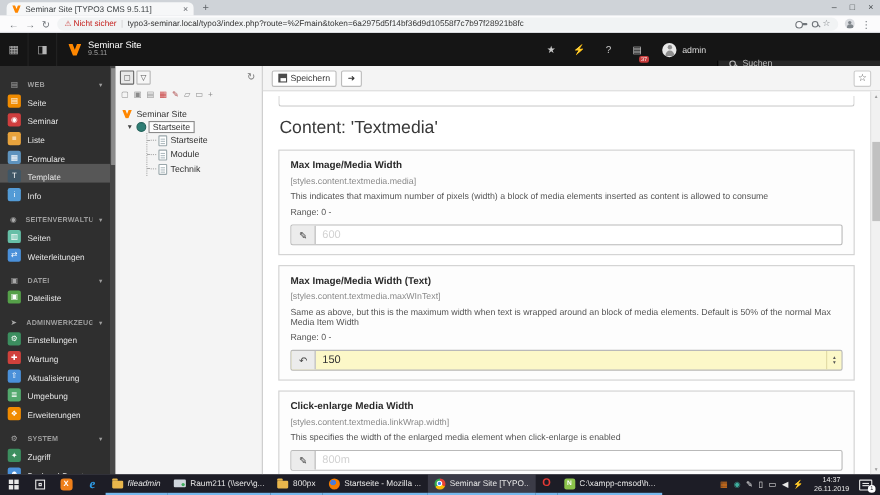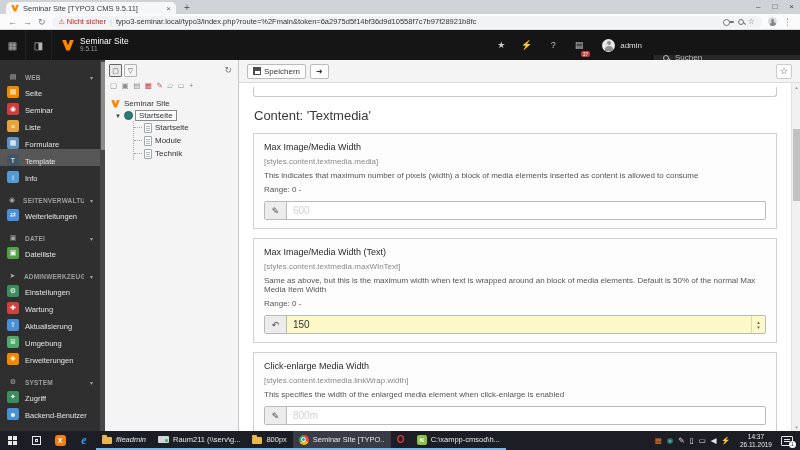--- a/index.html
+++ b/index.html
@@ -88,23 +88,23 @@
 
   
   .contentarea { flex:1; position:relative; background:#fff; }
   .docheader { height:23px; background:#f4f4f4; border-bottom:1px solid #dcdcdc; display:flex; align-items:center; gap:4px; padding:0 8px; }
   .dh-btn { display:flex; align-items:center; gap:3px; background:#fff; border:1px solid #bbb; border-radius:2px; height:15px; padding:0 5px; font-size:8px; color:#333; }
   .floppy { width:8px; height:8px; background:#4c4c4c; position:relative; }
   .floppy::after { content:""; position:absolute; left:1.5px; bottom:1px; width:5px; height:3px; background:#fff; }
   .dh-star { margin-left:auto; background:#fff; border:1px solid #ccc; border-radius:2px; width:16px; height:15px; display:flex; align-items:center; justify-content:center; font-size:9px; color:#555; }
   .scrollwrap { position:absolute; top:23px; left:0; right:9px; bottom:0; overflow:hidden; padding:0 14px; }
   .partial-input { height:10px; border:1px solid #c9c9c9; border-top:none; border-radius:0 0 3px 3px; margin:4px 0 11px; background:#fff; }
-  .heading { font-size:13px; color:#383838; margin:0 0 10px 1px; font-weight:normal; }
+  .heading { font-size:16px; color:#383838; margin:0 0 10px 1px; font-weight:normal; }
   .fieldbox { border:1px solid #d0d0d0; background:#fdfdfd; padding:8px 10px; margin-bottom:9px; }
-  .f-title { font-size:9px; font-weight:normal; color:#2a2a2a; }
+  .f-title { font-size:9px; font-weight:bold; color:#2a2a2a; }
   .f-code { font-size:8px; color:#8a8a8a; margin-top:5px; }
   .f-desc { font-size:8px; color:#555; margin-top:5px; }
   .f-range { font-size:8px; color:#555; margin-top:5px; }
   .f-input { display:flex; margin-top:7px; height:19px; border:1px solid #b9b9b9; border-radius:2px; overflow:hidden; background:#fff; }
   .f-ico { width:22px; background:#ececec; border-right:1px solid #b9b9b9; display:flex; align-items:center; justify-content:center; color:#444; font-size:9px; flex:none; }
   .f-input input { flex:1; border:none; outline:none; font-size:10px; padding:0 6px; color:#333; background:transparent; font-family:"Liberation Sans",sans-serif; }
   .f-input input::placeholder { color:#d2d2d2; }
   .f-input .undo-icon { display:none; }
   .f-input.modified { background:var(--modified-bg,#fcf8c8); }
   .f-input.modified .undo-icon { display:inline; }
@@ -278,20 +278,28 @@
 
         </div>
 
         <div class="mm-row" data-name="module-menu-entry" data-type="header" title="SEITENVERWALTUNG">
           <span class="hdr-ico" data-name="module-section-icon">◉</span>
 
           <span class="mm-label" data-name="module-label">SEITENVERWALTUNG</span>
           <span class="mm-caret" data-name="section-collapse-icon">▾</span>
         </div>
 
+        <div class="mm-row" data-name="module-menu-entry" data-type="item" title="Seiten">
+
+          <span class="mod-box" data-name="module-icon" style="background: rgb(102, 191, 167);">
+            <span>▥</span>
+          </span>
+          <span class="mm-label" data-name="module-label">Seiten</span>
+
+        </div>
 
         <div class="mm-row" data-name="module-menu-entry" data-type="item" title="Weiterleitungen">
 
           <span class="mod-box" data-name="module-icon" style="background: rgb(74, 144, 217);">
             <span>⇄</span>
           </span>
           <span class="mm-label" data-name="module-label">Weiterleitungen</span>
 
         </div>
 
@@ -563,20 +571,24 @@
         <div class="tb-win" data-name="taskbar-window-button" style="border-bottom-color: rgb(118, 185, 237);">
           <span class="wicon" data-name="network-drive-icon"></span>
           <span class="wlabel" data-name="taskbar-window-label">Raum211 (\\serv\g...</span>
         </div>
 
         <div class="tb-win" data-name="taskbar-window-button" style="border-bottom-color: rgb(118, 185, 237);">
           <span class="wicon" data-name="folder-icon"></span>
           <span class="wlabel" data-name="taskbar-window-label">800px</span>
         </div>
 
+        <div class="tb-win" data-name="taskbar-window-button" style="border-bottom-color: rgb(118, 185, 237);">
+          <span class="wicon" data-name="firefox-icon"></span>
+          <span class="wlabel" data-name="taskbar-window-label">Startseite - Mozilla ...</span>
+        </div>
 
         <div class="tb-win active" data-name="taskbar-window-button" style="border-bottom-color: rgb(118, 185, 237);">
           <span class="wicon" data-name="chrome-icon"></span>
           <span class="wlabel" data-name="taskbar-window-label">Seminar Site [TYPO...</span>
         </div>
 
         <div class="tb-win" data-name="taskbar-window-button" style="border-bottom-color: rgb(118, 185, 237);">
           <span class="wicon" data-name="opera-icon"></span>
 
         </div>

